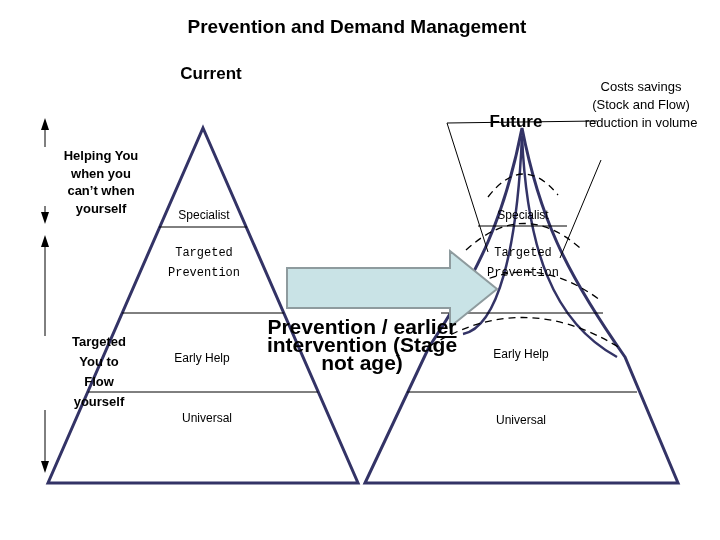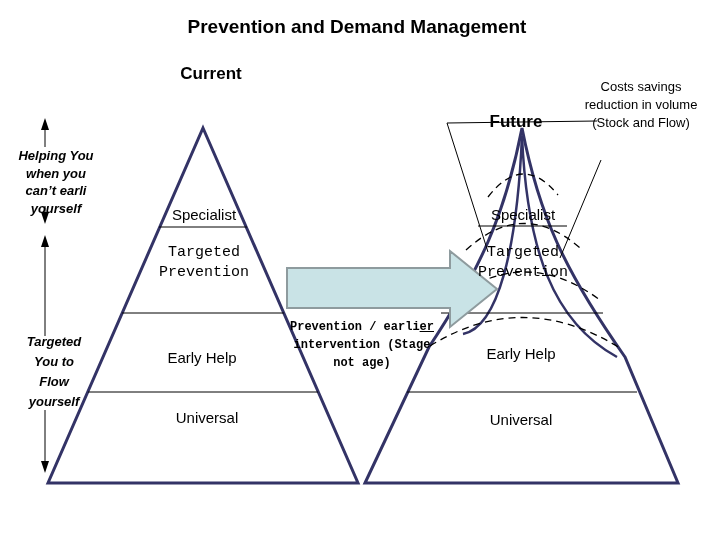--- a/index.html
+++ b/index.html
@@ -16,26 +16,26 @@
   svg.diagram{position:absolute;left:0;top:0;}
   .navy{stroke:var(--pyramid-navy);fill:none;}
   .thin{stroke:var(--line-black);stroke-width:1;fill:none;}
   .dash{stroke:var(--line-black);stroke-width:1.3;fill:none;stroke-dasharray:7 5;}
   .ah{fill:var(--line-black);stroke:none;}
   .blockarrow{fill:var(--arrow-fill);stroke:var(--arrow-border);stroke-width:2;}
   .txt{position:absolute;transform:translateX(-50%);text-align:center;white-space:nowrap;}
   .title{font-size:19px;font-weight:bold;}
   .colhead{font-size:17px;font-weight:bold;}
   .callout{font-size:13px;line-height:18px;}
-  .annot{font-size:13px;font-weight:bold;font-style:italic;}
+  .annot{font-size:13px;font-weight:bold;margin-left:45px;}
   .annot.top{line-height:17.5px;}
   .annot.bottom{line-height:20px;}
-  .lvl{font-size:15px;line-height:20px;}
+  .lvl{font-size:12px;line-height:20px;}
   .wrapnarrow{width:110px;white-space:normal;font-family:Liberation Mono, monospace;}
-  .note{font-size:12px;font-weight:bold;line-height:18px;font-family:Liberation Mono, monospace;}
+  .note{font-size:21px;font-weight:bold;line-height:18px;}
   .u{text-decoration:underline;}
 </style>
 </head>
 <body>
 
 <div class="slide">
 
   <svg class="diagram" width="720" height="540" viewBox="0 0 720 540">
 
     <path class="navy" stroke-width="3" d="M 203,128 L 358,483 L 48,483 Z"></path>
@@ -72,28 +72,28 @@
 
     <polygon class="blockarrow" points="287,268 450,268 450,251 497,289 450,327 450,308 287,308"></polygon>
   </svg>
 
   <div class="txt title" style="left:357px;top:16px;">Prevention and Demand Management</div>
   <div class="txt colhead" style="left:211px;top:64px;">Current</div>
   <div class="txt colhead" style="left:516px;top:64px;margin-top:48px;">Future</div>
 
   <div class="txt callout" style="left:641px;top:78px;">
     <div>Costs savings</div>
+    <div>(Stock and Flow)</div>
     <div>reduction in volume</div>
-    <div>(Stock and Flow)</div>
   </div>
 
   <div class="txt annot top" style="left:56px;top:147px;">
     <div>Helping You</div>
     <div>when you</div>
-    <div>can’t earli</div>
+    <div>can’t when</div>
     <div>yourself</div>
   </div>
   <div class="txt annot bottom" style="left:54px;top:332px;">
     <div>Targeted</div>
     <div>You to</div>
     <div>Flow</div>
     <div>yourself</div>
   </div>
 
   <div class="txt lvl" style="left:204px;top:205px;">Specialist</div>

